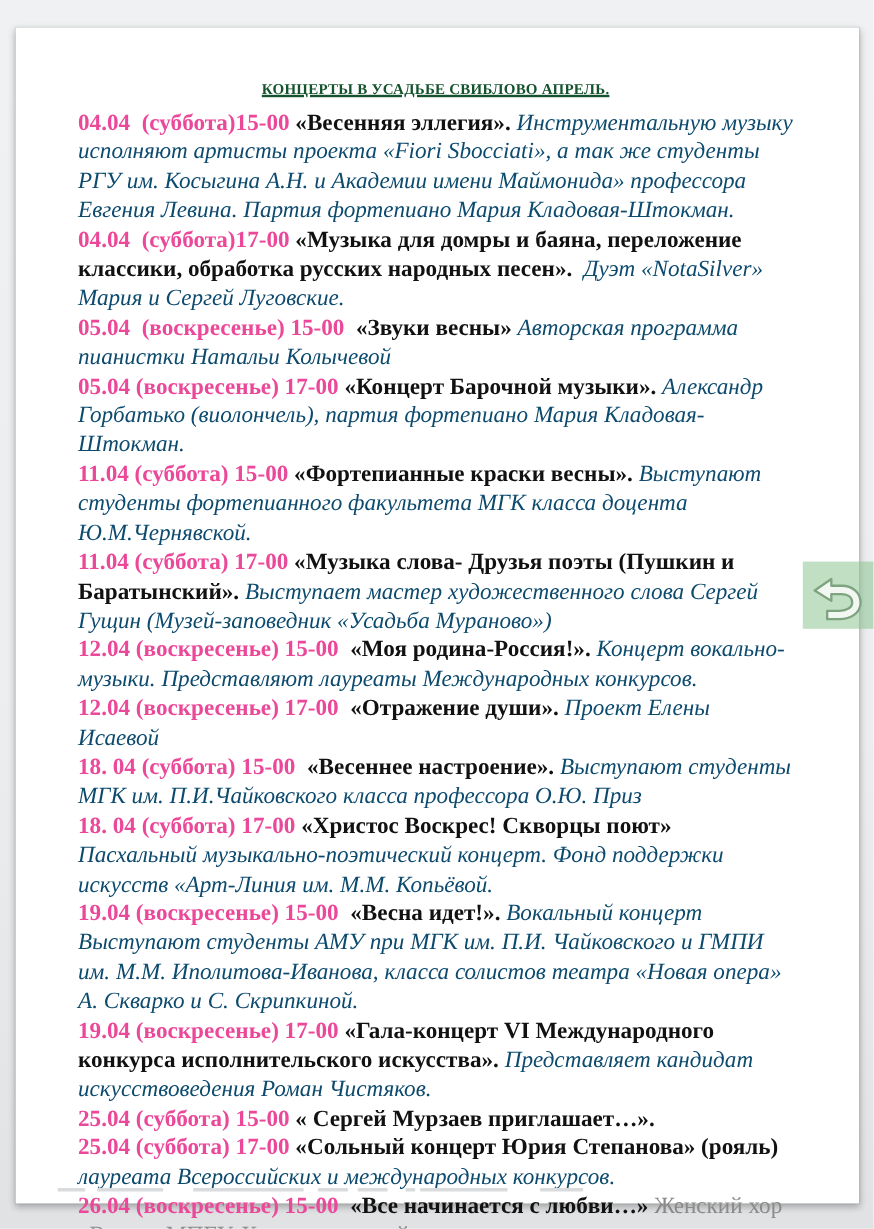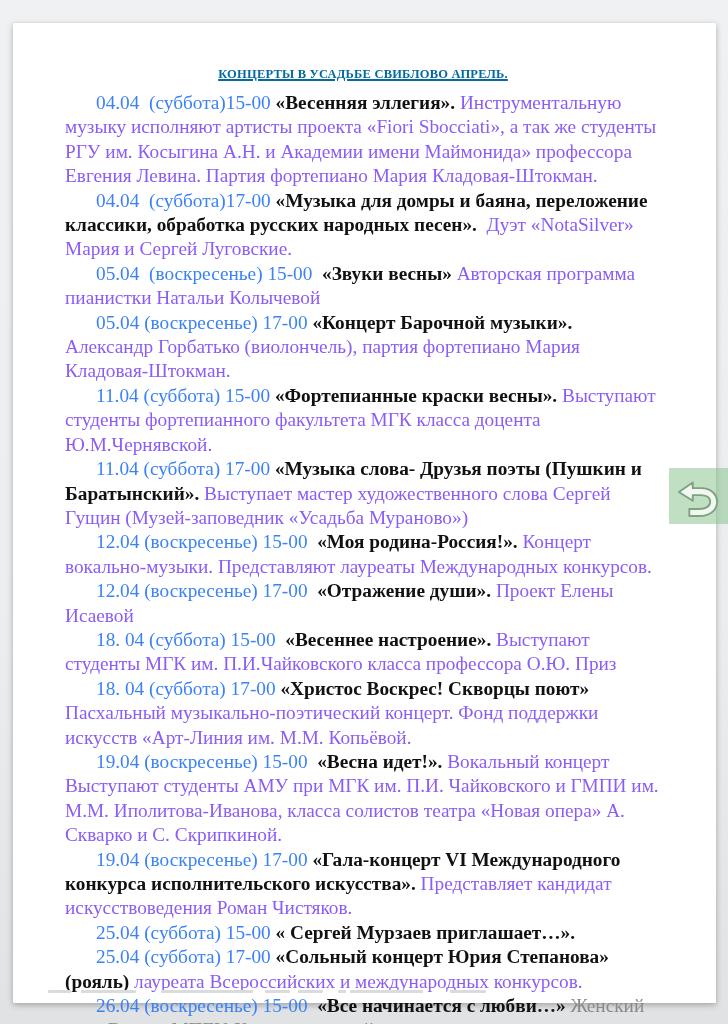--- a/index.html
+++ b/index.html
@@ -10,33 +10,33 @@
   }
   .page{
     position:absolute;left:13px;top:23px;width:703px;height:980px;
     background:#ffffff;border-radius:1px;
     box-shadow:0 2px 6px rgba(0,0,0,.28),0 0 1px rgba(0,0,0,.15);
   }
   .content{padding:44px 55px 0 52px;}
   .doc-title{
     margin:0 0 9px 0;text-align:center;
     font-size:12.5px;font-weight:bold;letter-spacing:.2px;
-    color:#0369a1;text-decoration:underline;text-decoration-thickness:1.5px;
+    color:#14532d;text-decoration:underline;text-decoration-thickness:1.5px;
   }
   .entries{
     font-size:19.3px;line-height:24.4px;color:#1b1b1b;
     white-space:pre-wrap;
   }
   .entry{margin:0;}
-  .seg-date{color:#3b82f6;font-weight:normal;margin-left:31px;}
+  .seg-date{color:#ec4899;font-weight:bold;}
   .seg-title{
     color:#111;font-weight:bold;
     text-decoration-thickness:1.8px;text-underline-offset:2px;
   }
-  .seg-body{color:#8b5cf6;}
+  .seg-body{color:#0c4a6e;font-style:italic;}
   .seg-gray{color:#8a8a8a;}
   .undo-button{
     position:absolute;left:669px;top:468px;width:59px;height:56px;
     background:rgba(141,196,145,.55);border:none;padding:0;margin:0;cursor:pointer;
   }
   .undo-button svg{position:absolute;left:7px;top:11px;display:block;}
   .peek-dash{
     position:absolute;height:3px;background:#d9dbdd;top:967px;border-radius:1px;
   }
 </style>

